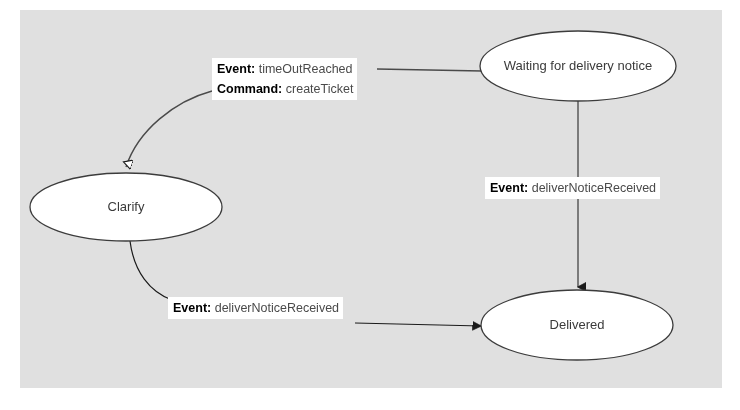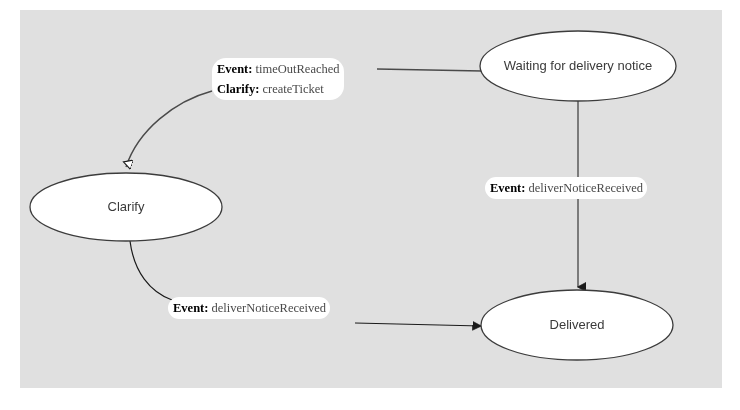--- a/index.html
+++ b/index.html
@@ -51,28 +51,27 @@
     stroke-width: 1.2px;
   }
   .ellipse-shape {
     fill: #ffffff;
     stroke: #3c3c3c;
     stroke-width: 1.3px;
   }
   .label-box {
     position: absolute;
     background: #ffffff;
-    font-family: Liberation Serif, serif;
+    font-family: Liberation Sans, sans-serif;
     font-size: 12.5px;
     color: #4a4a4a;
     line-height: 20px;
     white-space: nowrap;
     padding: 1px 4px 1px 5px;
     box-sizing: border-box;
-    border-radius: 14px;
   }
   .label-box .k {
     font-weight: bold;
     color: #000000;
   }
   .label-row {
     display: block;
   }
 </style>
 </head>
@@ -123,21 +122,21 @@
 
     <g>
       <ellipse class="ellipse-shape" cx="577" cy="325" rx="96" ry="35"></ellipse>
       <text class="node-label" x="577" y="326">Delivered</text>
     </g>
 
   </svg>
 
   <div class="label-box" style="left:212px; top:58px;">
     <span class="label-row"><span class="k">Event:</span> <span>timeOutReached</span></span>
-    <span class="label-row"><span class="k">Clarify:</span> <span>createTicket</span></span>
+    <span class="label-row"><span class="k">Command:</span> <span>createTicket</span></span>
   </div>
 
   <div class="label-box" style="left:485px; top:177px;">
     <span class="label-row"><span class="k">Event:</span> <span>deliverNoticeReceived</span></span>
   </div>
 
   <div class="label-box" style="left:168px; top:297px;">
     <span class="label-row"><span class="k">Event:</span> <span>deliverNoticeReceived</span></span>
   </div>
 

